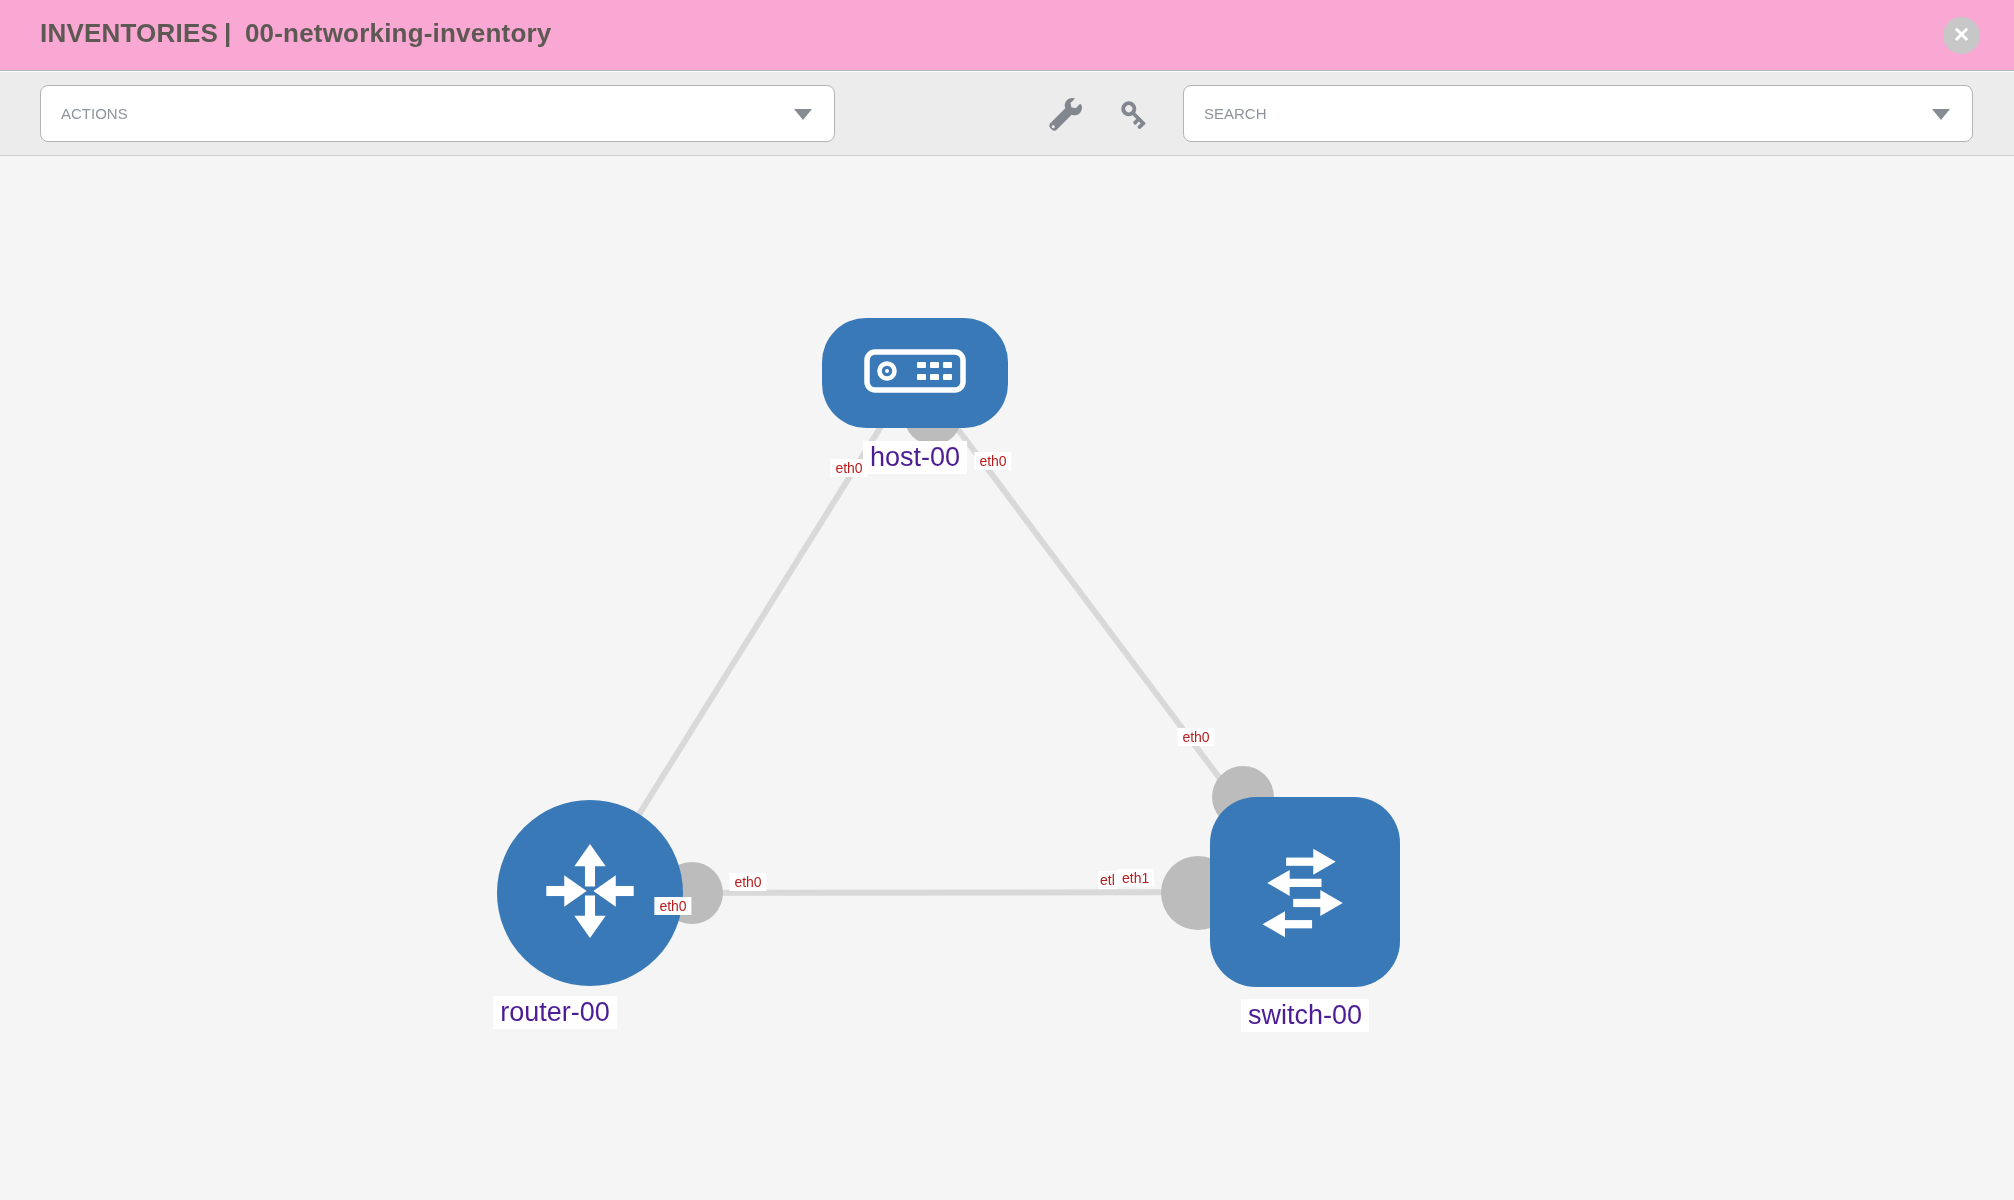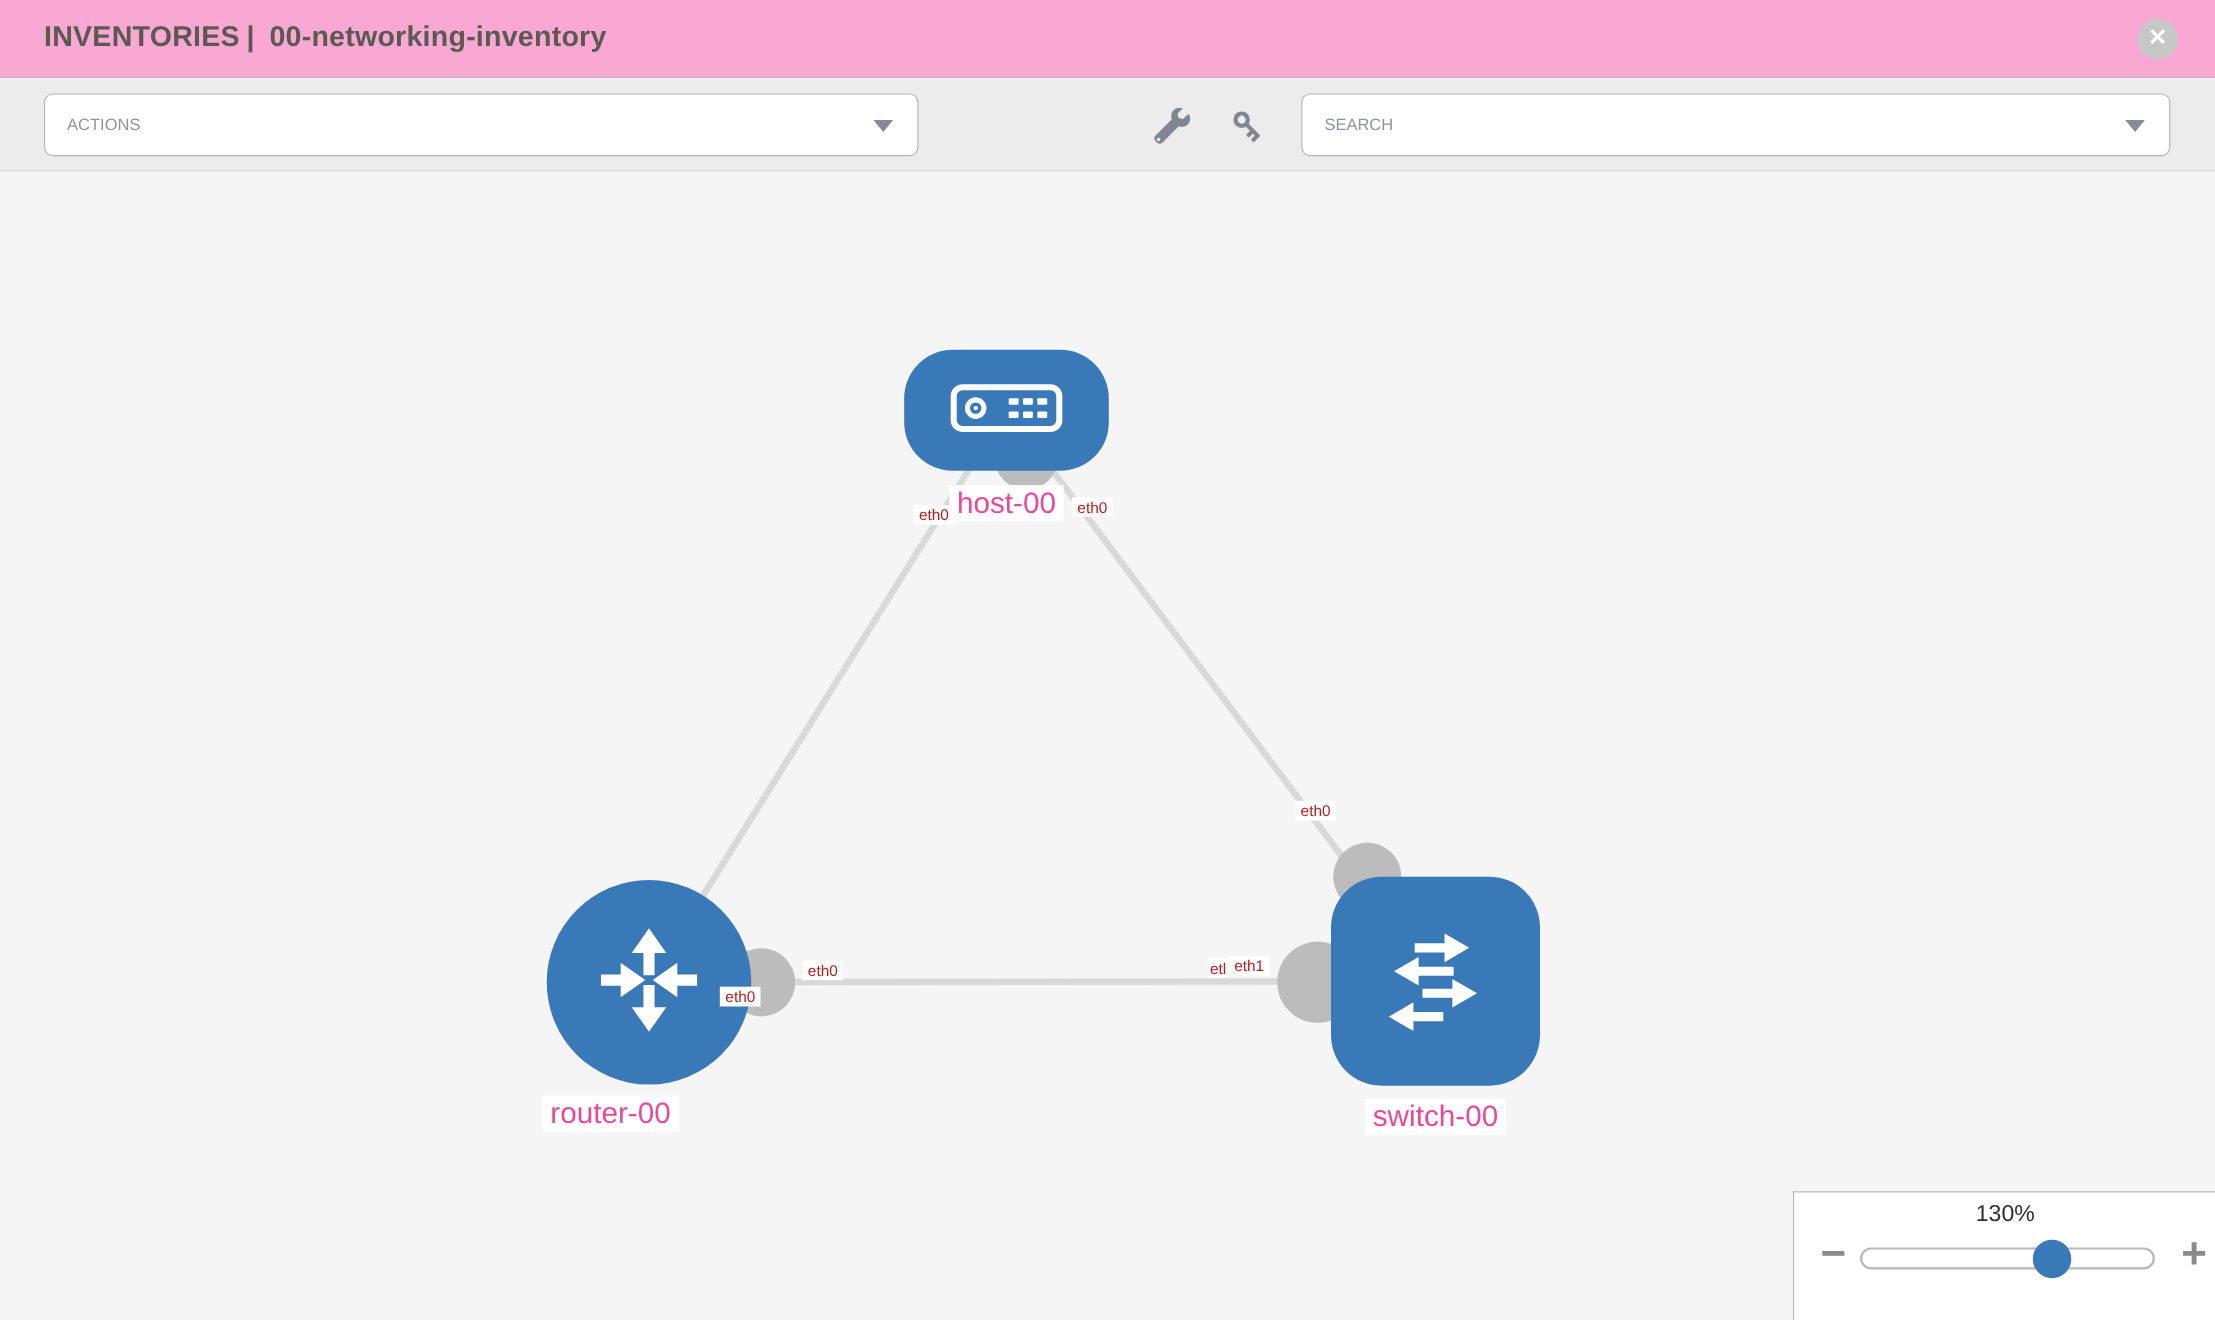--- a/index.html
+++ b/index.html
@@ -23,21 +23,21 @@
   .icon-wrench{left:1048px;}
   .icon-key{left:1118px;}
 
   
   .canvas{position:absolute;left:0;top:156px;width:2014px;height:1044px;background:#f5f5f5;overflow:hidden;}
   svg.wires{position:absolute;left:0;top:0;z-index:1;}
   .node{position:absolute;background:#3a79b7;display:flex;align-items:center;justify-content:center;cursor:pointer;z-index:2;}
   .node-host{left:822px;top:162px;width:186px;height:110px;border-radius:44px;}
   .node-router{left:497px;top:644px;width:186px;height:186px;border-radius:50%;}
   .node-switch{left:1210px;top:641px;width:190px;height:190px;border-radius:46px;}
-  .node-label{position:absolute;background:#fff;color:#ec4899;font-size:27px;padding:1px 7px;z-index:3;transform:translateX(-50%);white-space:nowrap;}
+  .node-label{position:absolute;background:#fff;color:#4c1d95;font-size:27px;padding:1px 7px;z-index:3;transform:translateX(-50%);white-space:nowrap;}
   .lbl-host{left:915px;top:285px;}
   .lbl-router{left:555px;top:840px;}
   .lbl-switch{left:1305px;top:843px;text-align:right;}
   .if-label{position:absolute;background:#fff;color:#b91c1c;font-size:14px;padding:1px 5px;z-index:3;transform:translateX(-50%);white-space:nowrap;}
   .if-host-left{left:849px;top:303px;}
   .if-host-right{left:993px;top:296px;}
   .if-router-top{left:673px;top:741px;}
   .if-router-right{left:748px;top:717px;}
   .if-switch-top{left:1196px;top:572px;}
   .if-raw{transform:none;}
@@ -159,22 +159,15 @@
     <div class="node-label lbl-switch">switch-00</div>
 
     <div class="if-label if-host-left">eth0</div>
     <div class="if-label if-host-right">eth0</div>
     <div class="if-label if-router-top">eth0</div>
     <div class="if-label if-router-right">eth0</div>
     <div class="if-label if-switch-top">eth0</div>
     <div class="if-label if-raw if-switch-left-back">etl</div>
     <div class="if-label if-raw if-switch-left-front">eth1</div>
 
-    <div class="zoom-panel">
-      <div class="zoom-level">130%</div>
-      <div class="zoom-minus">−</div>
-      <div class="zoom-track"></div>
-      <div class="zoom-thumb"></div>
-      <div class="zoom-plus">+</div>
-    </div>
 
   </div>
 </div>
 
 </body></html>

